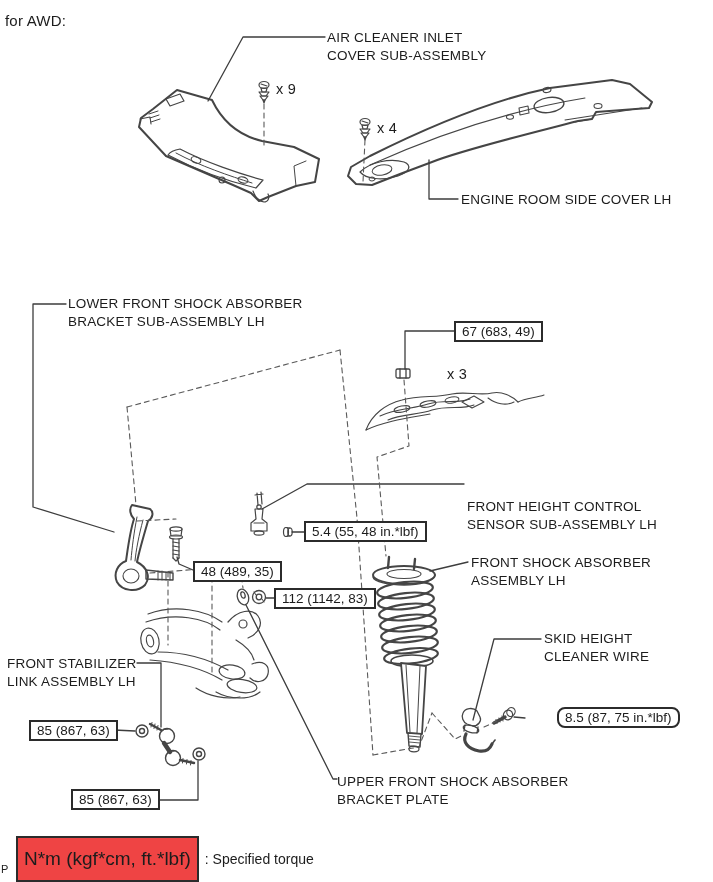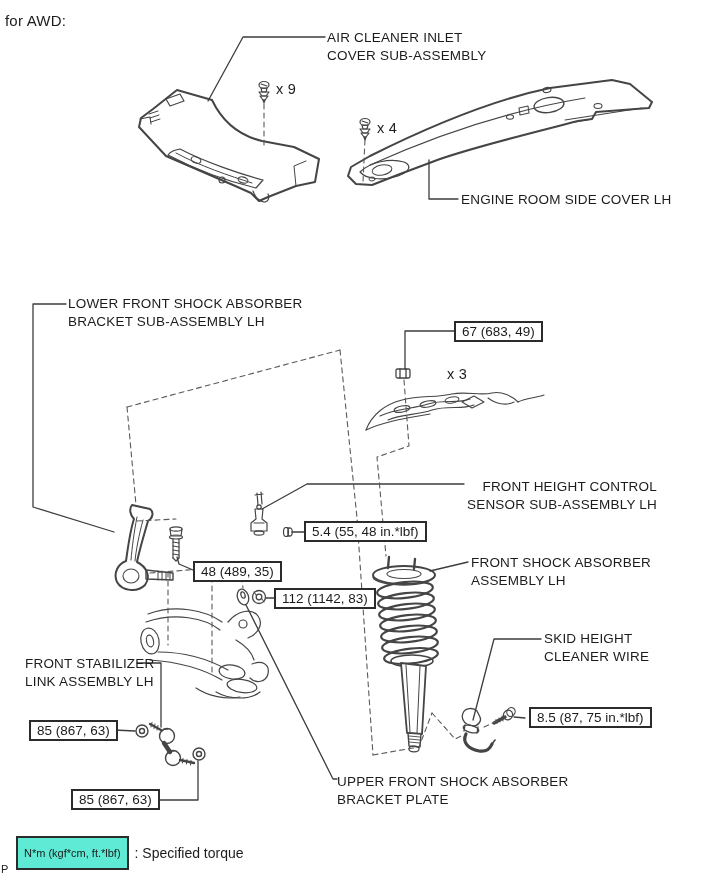--- a/index.html
+++ b/index.html
@@ -15,22 +15,22 @@
   }
   .note{font-size:15px;}
   .qty{font-size:14.5px;}
   .tq{
     position:absolute;display:inline-block;background:#fff;
     border:2px solid #2b2b2b;padding:0 6px;font-size:13.5px;line-height:17px;
     white-space:nowrap;color:#1c1c1c;text-align:right;
   }
   .legend-row{position:absolute;display:flex;align-items:center;gap:6px;}
   .legend-box{
-    background:#5eead4;border:2px solid #2b2b2b;padding:6px 6px;
-    font-size:11px;line-height:18px;white-space:nowrap;
+    background:#ef4444;border:2px solid #2b2b2b;padding:12px 6px;
+    font-size:19px;line-height:18px;white-space:nowrap;
   }
   .legend-desc{font-size:14px;white-space:nowrap;}
   .pmark{position:absolute;font-size:11px;color:#1c1c1c;}
 </style>
 </head>
 <body>
 
 <div id="stage">
 
   <svg id="artwork" width="713" height="882" viewBox="0 0 713 882" fill="none" stroke="#454545" stroke-width="1.6" stroke-linecap="round" stroke-linejoin="round">
@@ -259,47 +259,47 @@
 
   <div class="lbl" style="left:68px;top:295px;">
     <div>LOWER FRONT SHOCK ABSORBER</div>
     <div>BRACKET SUB-ASSEMBLY LH</div>
   </div>
 
   <div class="tq" style="left:454px;top:321px;">67 (683, 49)</div>
 
   <div class="lbl qty" style="left:414px;top:365px;margin-left:33px;">x 3</div>
 
-  <div class="lbl" style="left:467px;top:478px;text-align:right;">
+  <div class="lbl" style="left:467px;top:498px;">
     <div>FRONT HEIGHT CONTROL</div>
     <div>SENSOR SUB-ASSEMBLY LH</div>
   </div>
 
   <div class="tq" style="left:304px;top:521px;">5.4 (55, 48 in.*lbf)</div>
 
   <div class="tq" style="left:193px;top:561px;">48 (489, 35)</div>
 
   <div class="lbl" style="left:471px;top:554px;">
     <div>FRONT SHOCK ABSORBER</div>
     <div>ASSEMBLY LH</div>
   </div>
 
   <div class="tq" style="left:274px;top:588px;">112 (1142, 83)</div>
 
   <div class="lbl" style="left:544px;top:630px;">
     <div>SKID HEIGHT</div>
     <div>CLEANER WIRE</div>
   </div>
 
-  <div class="lbl" style="left:7px;top:655px;margin-left:18px;">
+  <div class="lbl" style="left:7px;top:655px;">
     <div>FRONT STABILIZER</div>
     <div>LINK ASSEMBLY LH</div>
   </div>
 
-  <div class="tq" style="left:529px;top:707px;">8.5 (87, 75 in.*lbf)</div>
+  <div class="tq" style="left:557px;top:707px;border-radius:8px;">8.5 (87, 75 in.*lbf)</div>
 
   <div class="tq" style="left:29px;top:720px;">85 (867, 63)</div>
 
   <div class="lbl" style="left:337px;top:773px;">
     <div>UPPER FRONT SHOCK ABSORBER</div>
     <div>BRACKET PLATE</div>
   </div>
 
   <div class="tq" style="left:71px;top:789px;">85 (867, 63)</div>
 

